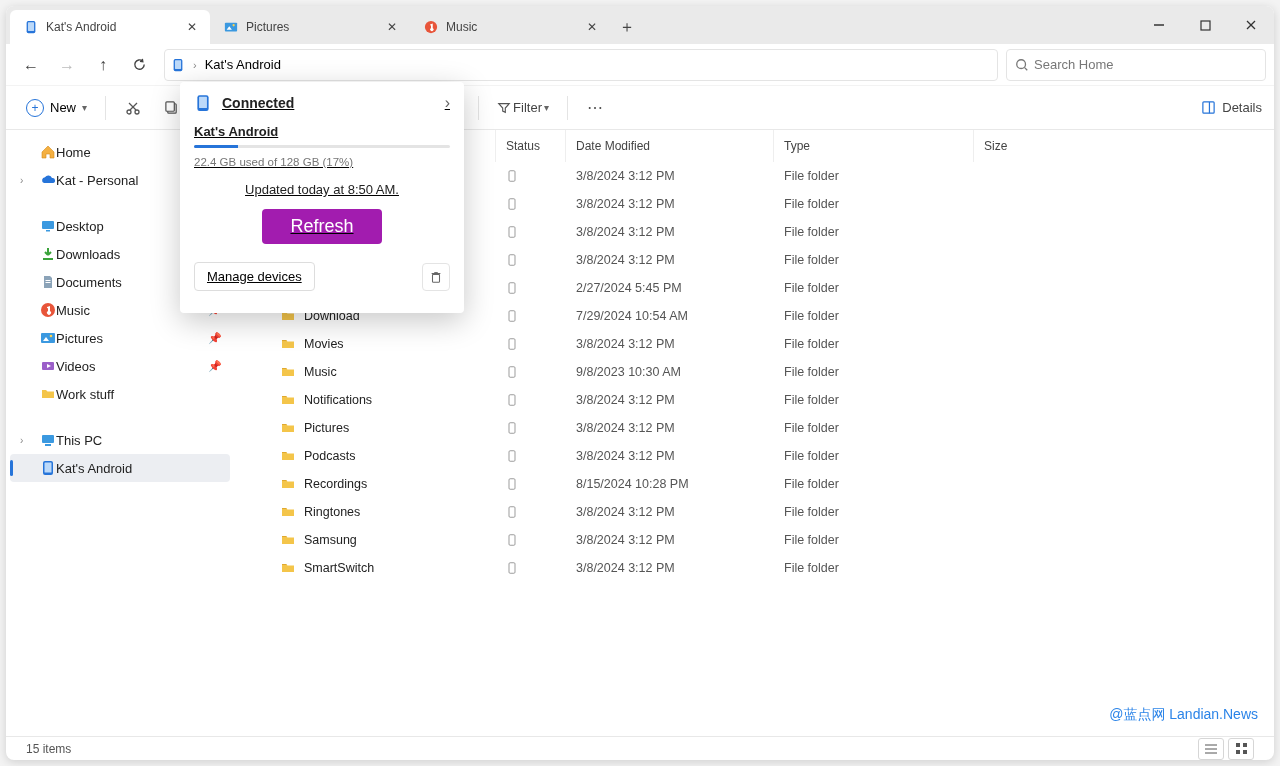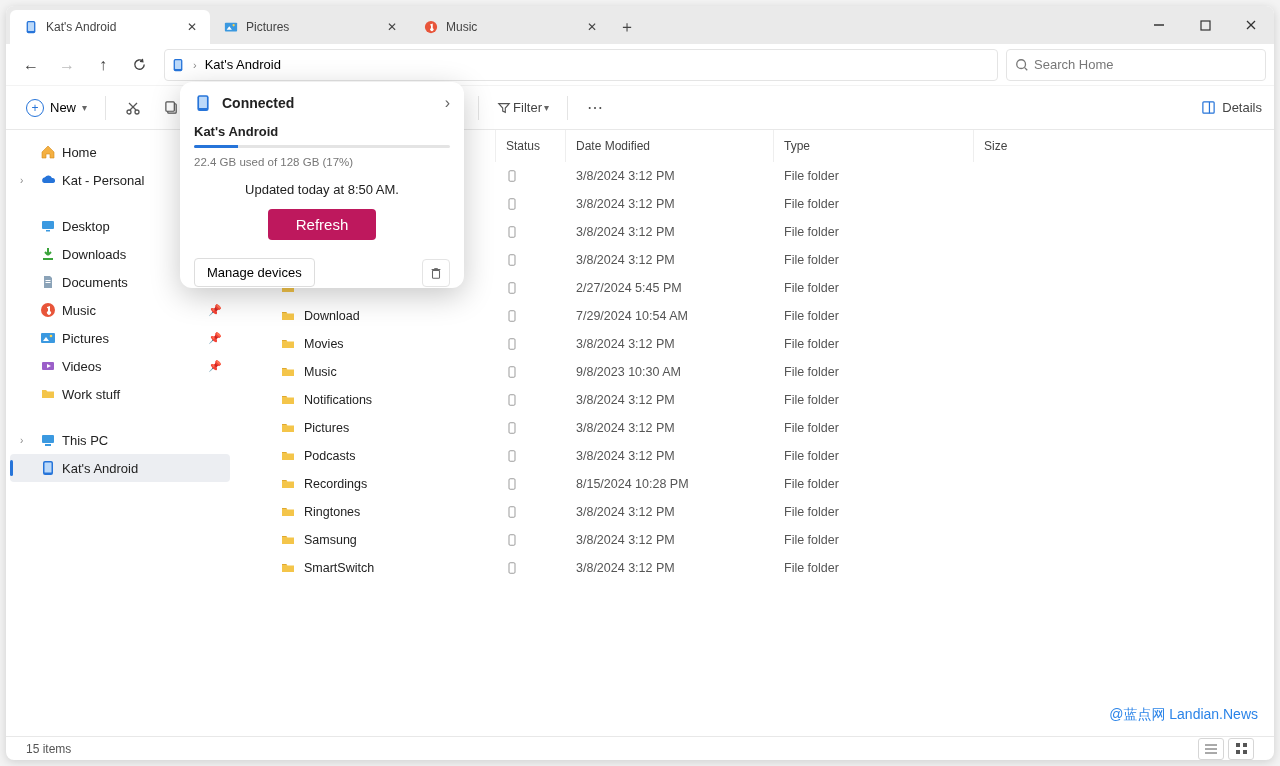--- a/index.html
+++ b/index.html
@@ -30,21 +30,21 @@
 .newbtn { display: flex; align-items: center; gap: 6px; padding: 4px 8px; border-radius: 4px; font-size: 13px; cursor:pointer; }
 .newbtn .plus { width:18px;height:18px;border:1px solid #2674d9;border-radius:50%;display:flex;align-items:center;justify-content:center;color:#2674d9;font-size:12px;line-height:1;}
 .sep { width:1px; height:24px; background:#e4e4e4; margin:0 6px; }
 .tbtn { width:34px;height:34px;display:flex;align-items:center;justify-content:center;border-radius:4px;color:#555;cursor:pointer;}
 .filterbtn { display:flex;align-items:center;gap:2px;padding:4px 8px;font-size:13px;color:#444;cursor:pointer;}
 .details { margin-left:auto; display:flex;align-items:center;gap:6px;font-size:13px;color:#444;cursor:pointer;}
 
 
 .body { flex:1; display:flex; overflow:hidden; }
 .sidebar { width:228px; padding:8px 4px; overflow-y:auto; }
-.nav-item { display:flex; align-items:center; gap:6px; padding:6px 8px 6px 30px; font-size:13px; color:#222; border-radius:4px; cursor:pointer; position:relative; }
+.nav-item { display:flex; align-items:center; gap:0; padding:6px 8px 6px 30px; font-size:13px; color:#222; border-radius:4px; cursor:pointer; position:relative; }
 .nav-item.sel { background:#eceef2; }
 .nav-item.sel::before { content:""; position:absolute; left:0; top:6px; bottom:6px; width:3px; background:#2674d9; border-radius:2px; }
 .nav-item .exp { position:absolute; left:10px; color:#888; font-size:10px; }
 .nav-item .pin { margin-left:auto; color:#bbb; font-size:11px; }
 .nav-gap { height:18px; }
 .nav-icon { width:16px;height:16px;flex:none;display:flex;align-items:center;justify-content:center;}
 
 
 .filepane { flex:1; display:flex; flex-direction:column; overflow:hidden; }
 .colhead { display:flex; height:32px; align-items:center; font-size:12px; color:#444; border-bottom:none;}
@@ -55,31 +55,31 @@
 .filerow > div { padding:0 10px; border-right:none; }
 .folder-icon { width:16px;height:16px; }
 .status-icon { color:#999; }
 
 
 .statusbar { height:24px; border-top:1px solid #e8e8e8; display:flex; align-items:center; padding:0 20px; font-size:12px; color:#555; }
 .statusbar .viewbtns { margin-left:auto; display:flex; gap:4px; }
 .viewbtn{width:26px;height:22px;display:flex;align-items:center;justify-content:center;border:1px solid #d6d6d6;border-radius:3px;cursor:pointer;color:#555;}
 
 
-.popover { position:absolute; left:180px; top:82px; width:284px; background:#fff; border-radius:12px; box-shadow:0 8px 30px rgba(0,0,0,0.22); padding:12px 14px 1px; z-index:50; }
+.popover { position:absolute; left:180px; top:82px; width:284px; background:#fff; border-radius:4px; box-shadow:0 8px 30px rgba(0,0,0,0.22); padding:12px 14px 22px; z-index:50;text-decoration:underline; }
 .popover .hdr { display:flex; align-items:center; gap:10px; }
 .popover .hdr svg { flex:none; }
 .popover .title { font-size:14px; font-weight:600; color:#222; }
 .popover .chevr { margin-left:auto; color:#666; cursor:pointer; }
 .popover .device { margin-top:12px; font-size:13px; font-weight:600; color:#222; }
 .progress { margin-top:6px; height:3px; background:#e4e4e4; border-radius:2px; overflow:hidden;}
 .progress > div { height:100%; background:#2674d9; width:17%; }
 .usage { margin-top:8px; font-size:11.5px; color:#777; }
 .updated { margin-top:14px; text-align:center; font-size:13px; color:#222; }
-.refresh { margin:12px auto 0; display:block; background:#be185d; color:#fff; border:none; border-radius:4px; padding:7px 28px; font-size:15px; cursor:pointer; }
+.refresh { margin:12px auto 0; display:block; background:#a21caf; color:#fff; border:none; border-radius:4px; padding:7px 28px; font-size:18px; cursor:pointer; }
 .popfoot { margin-top:18px; display:flex; align-items:center; }
 .manage { border:1px solid #ddd; background:#fff; border-radius:4px; padding:6px 12px; font-size:13px; cursor:pointer; }
 .trash { margin-left:auto; width:28px;height:28px;display:flex;align-items:center;justify-content:center;border:1px solid #e4e4e4;border-radius:4px;cursor:pointer;color:#666;}
 
 .watermark { position:absolute; right:22px; bottom:42px; color:#2b84e8; font-size:14px; }
 
 svg { display:block; }
 </style>
 </head>
 <body>

